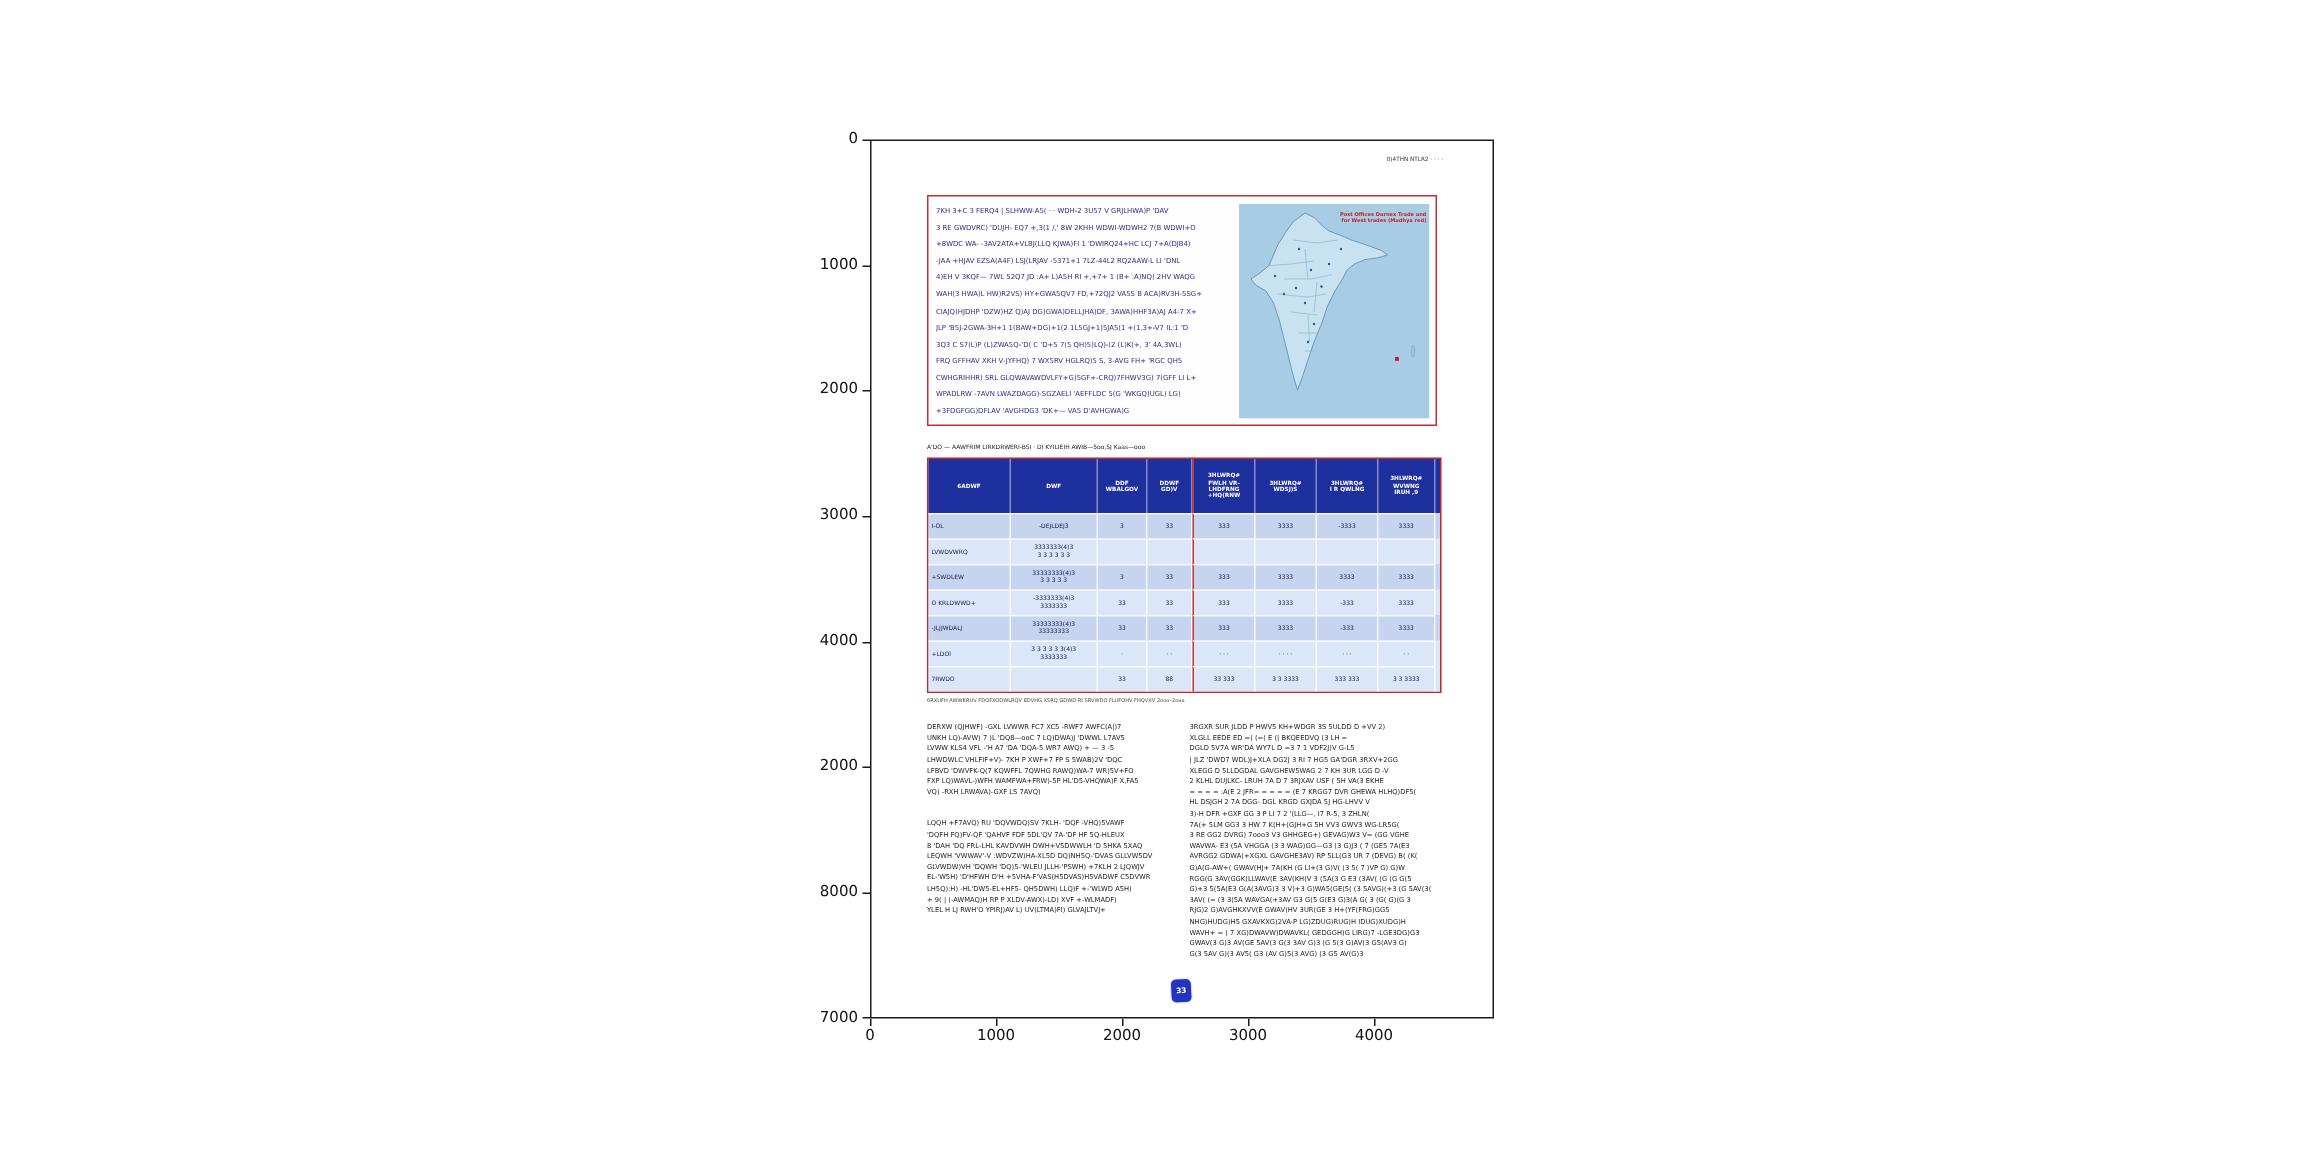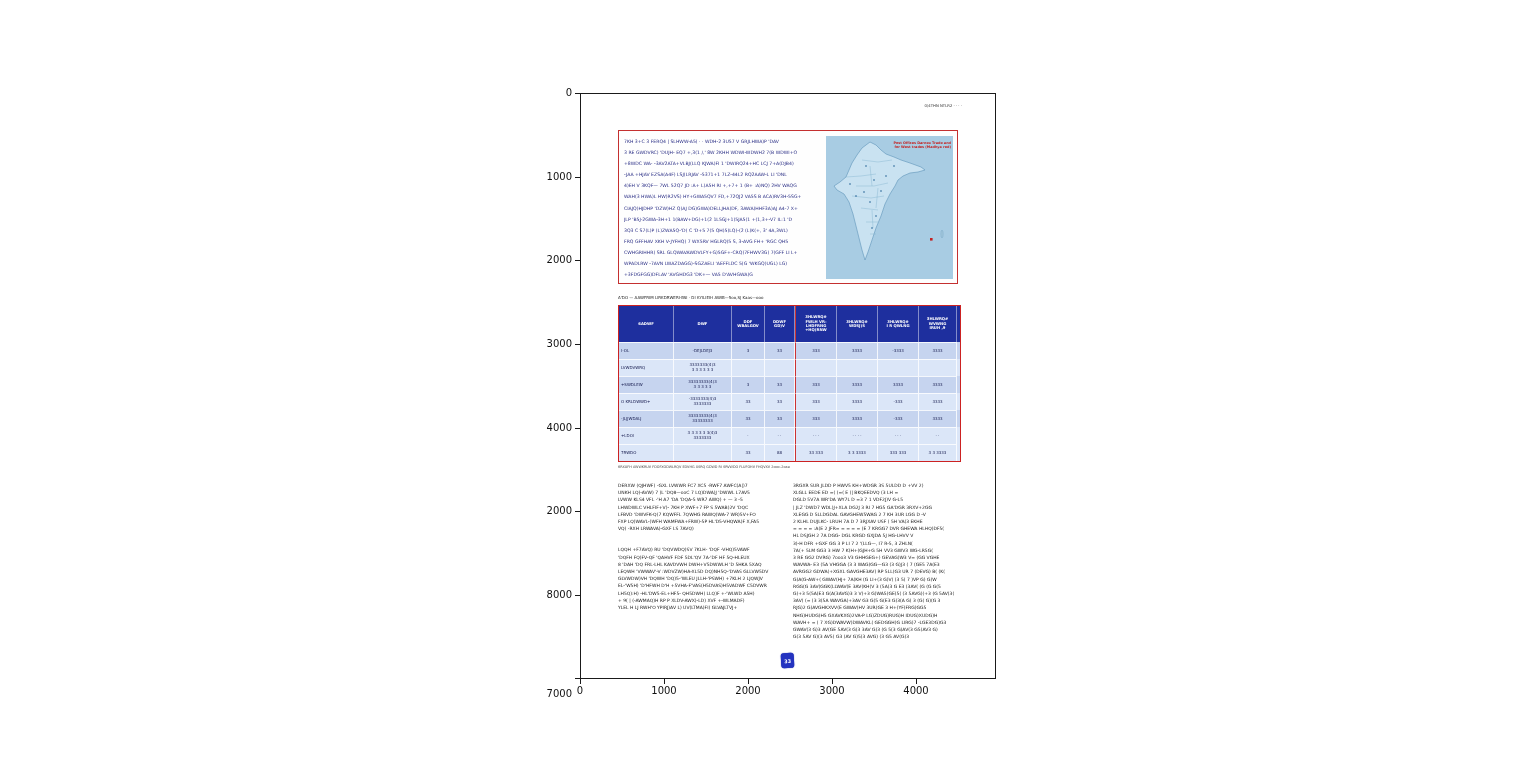--- a/index.html
+++ b/index.html
@@ -53,21 +53,21 @@
 
 <div id="fig">
 
   <div class="ytick" style="top:87px">0</div>
   <div class="ytick" style="top:171px">1000</div>
   <div class="ytick" style="top:254px">2000</div>
   <div class="ytick" style="top:338px">3000</div>
   <div class="ytick" style="top:422px">4000</div>
   <div class="ytick" style="top:505px">2000</div>
   <div class="ytick" style="top:589px">8000</div>
-  <div class="ytick" style="top:688px">7000</div>
+  <div class="ytick" style="top:673px">7000</div>
   <div class="ymark" style="top:93px"></div>
   <div class="ymark" style="top:177px"></div>
   <div class="ymark" style="top:260px"></div>
   <div class="ymark" style="top:344px"></div>
   <div class="ymark" style="top:428px"></div>
   <div class="ymark" style="top:511px"></div>
   <div class="ymark" style="top:595px"></div>
   <div class="ymark" style="top:678px"></div>
 
   <div class="xtick" style="left:560px">0</div>

